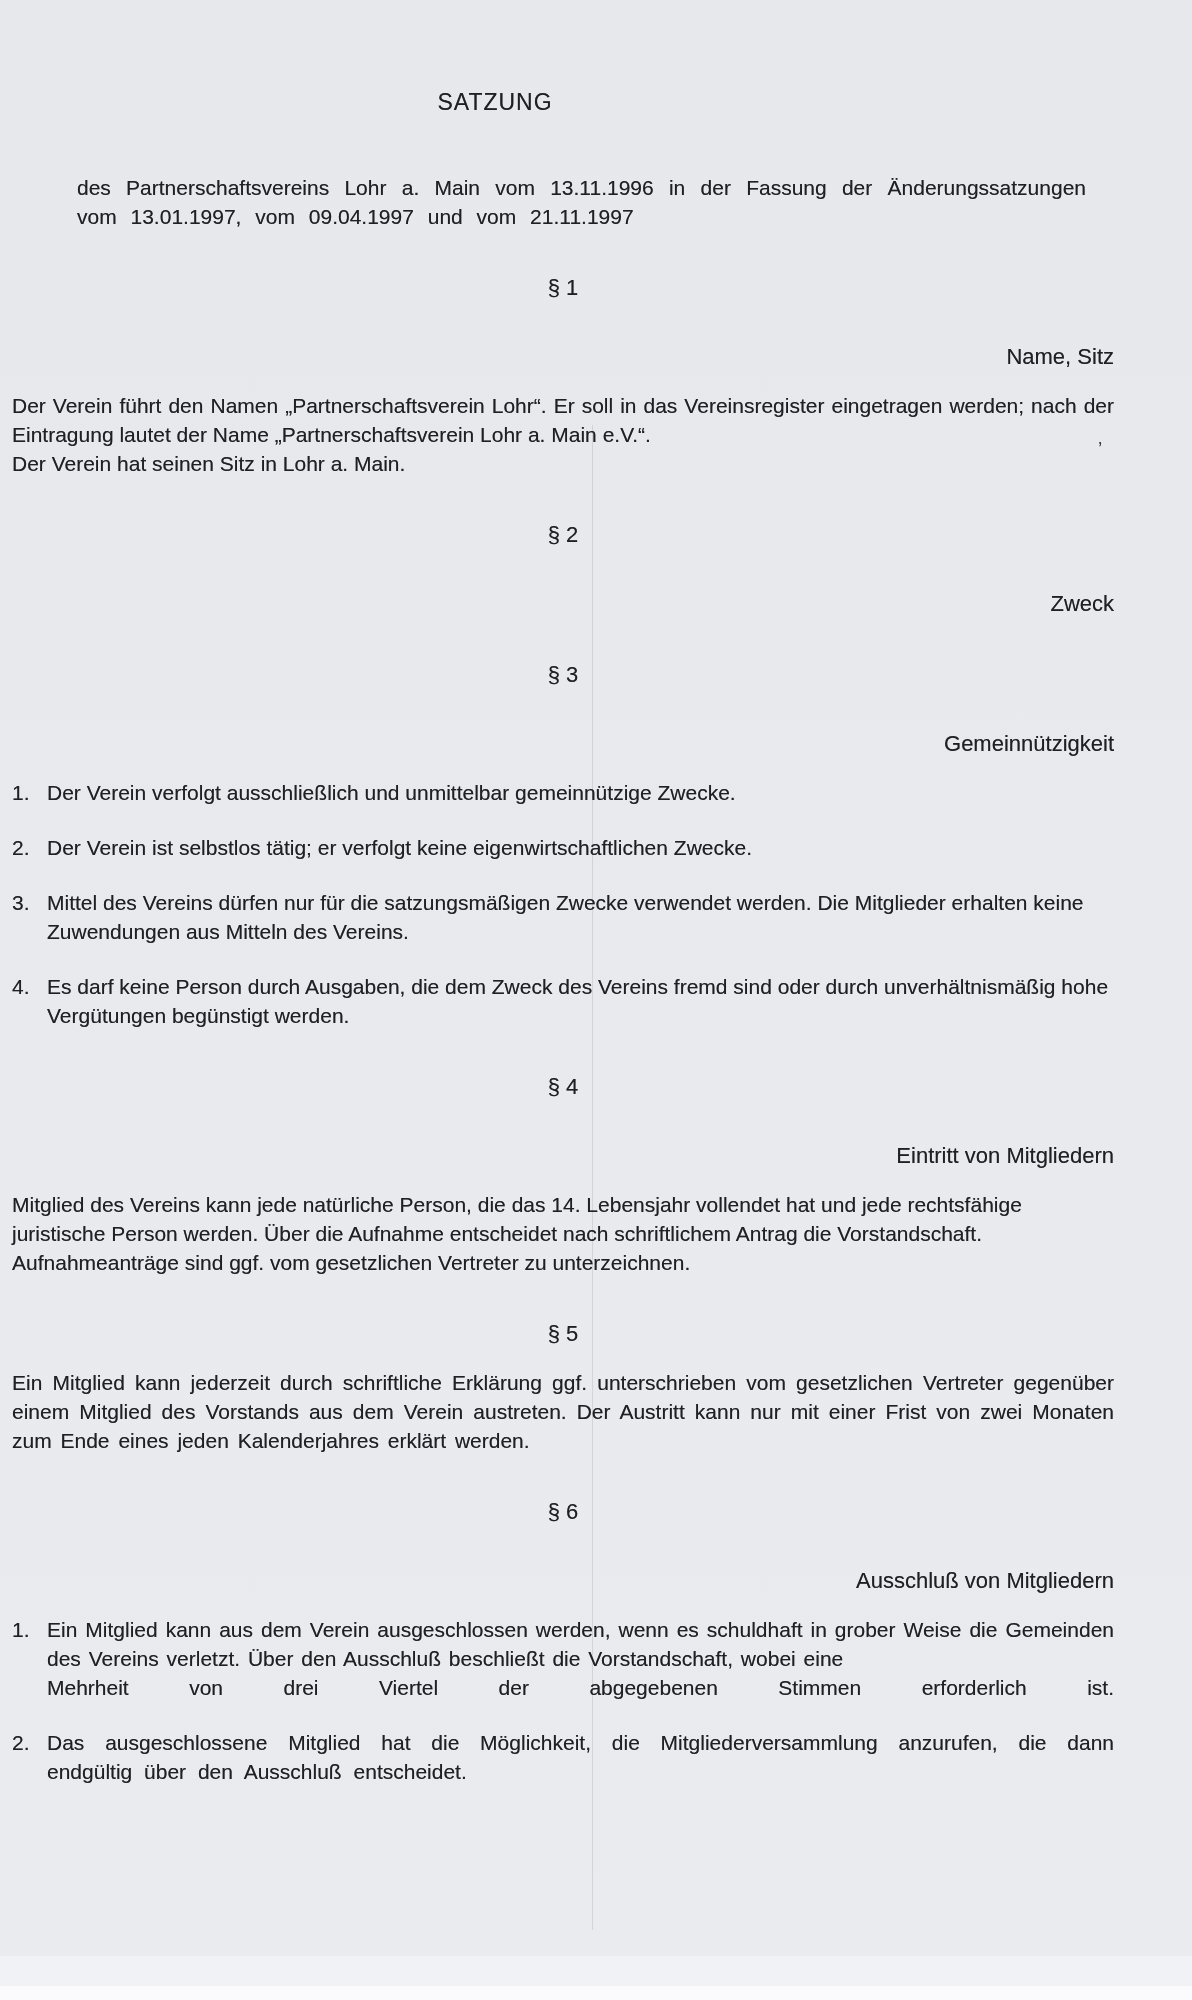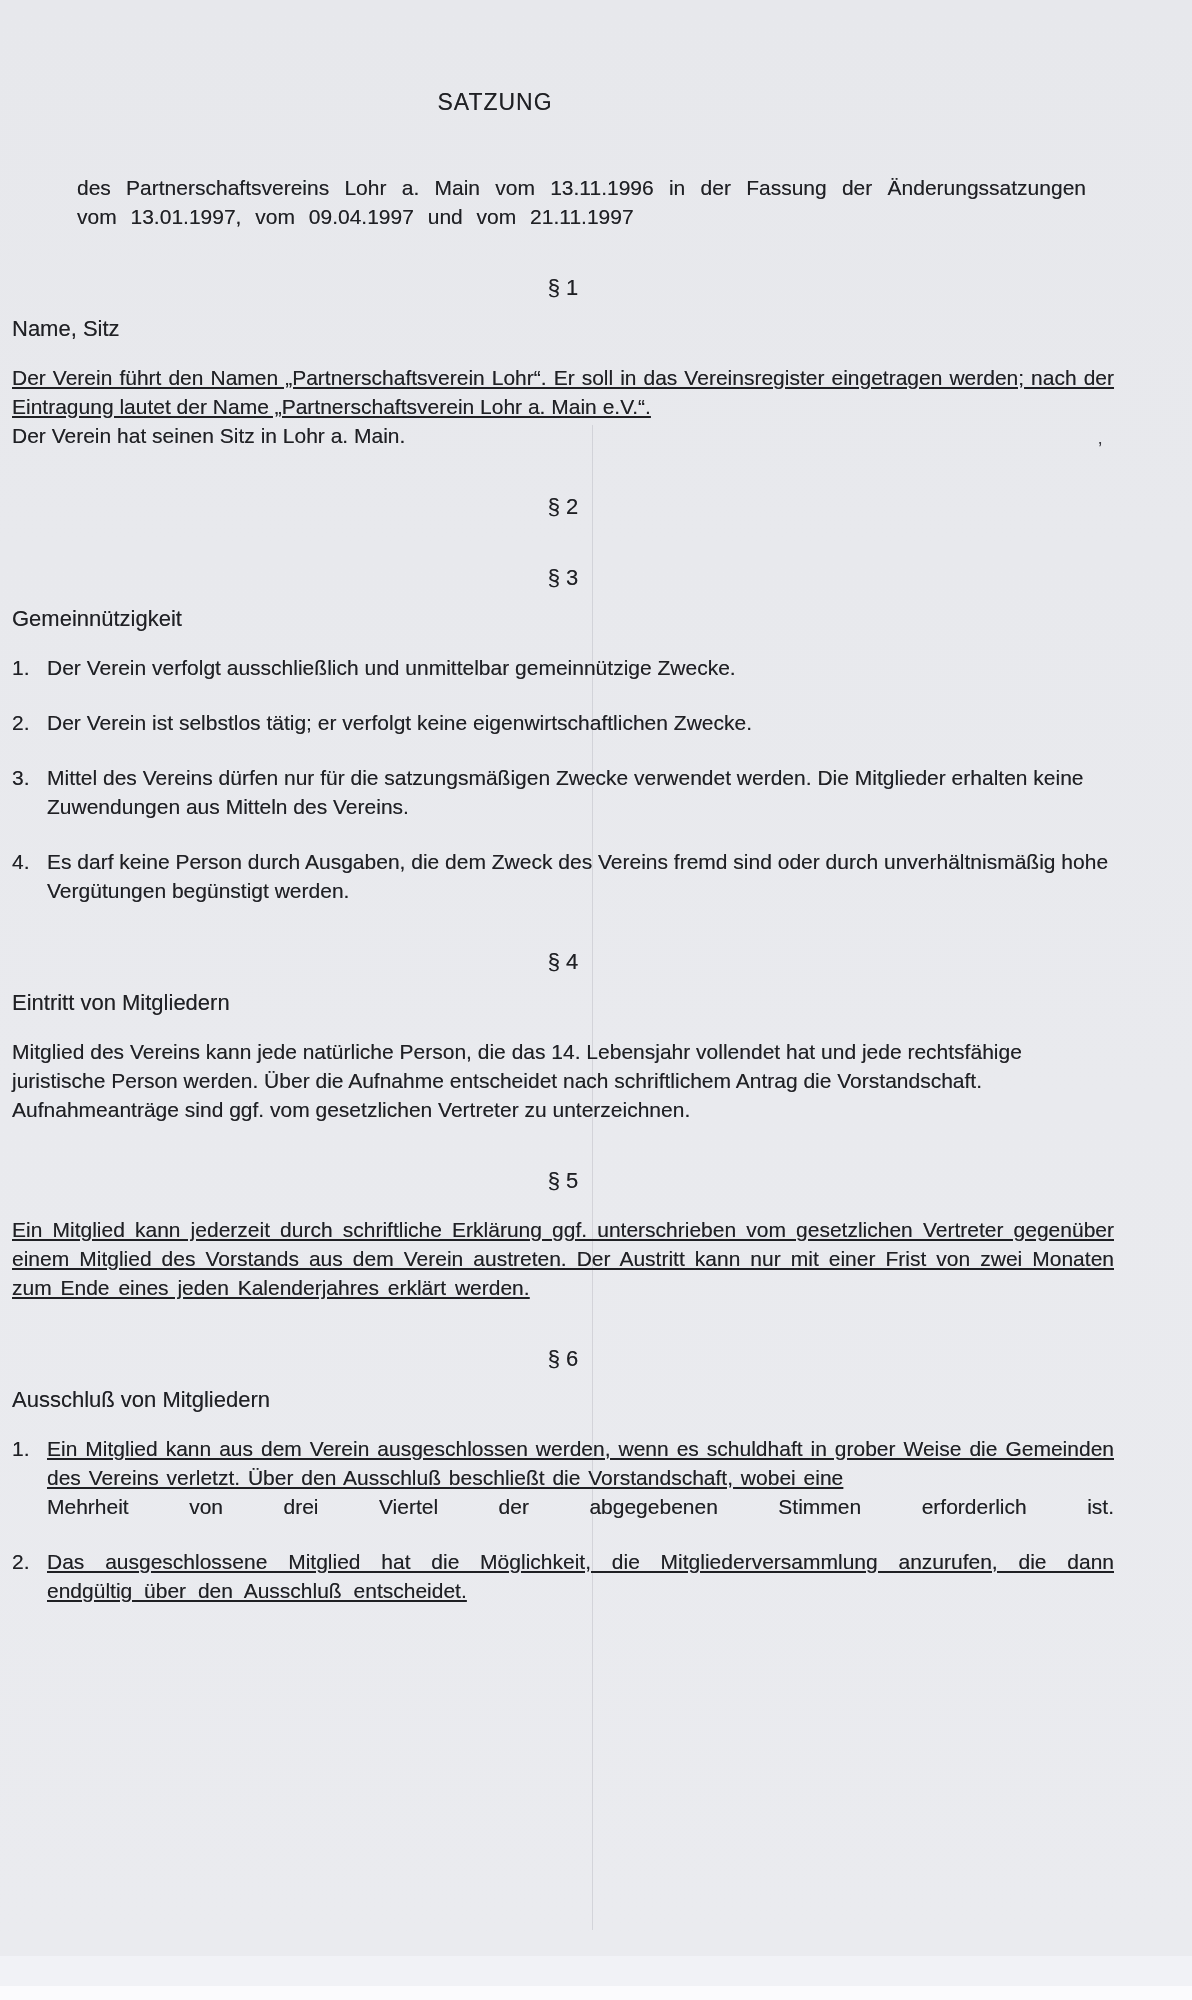--- a/index.html
+++ b/index.html
@@ -27,23 +27,23 @@
     transform: translateX(-68px);
     font-size: 23px;
     letter-spacing: 1px;
   }
   .intro {
     margin: 56px 28px 0 65px;
     text-align: justify;
     word-spacing: 8px;
   }
   .sec-num  { margin-top: 42px; text-align: center; font-size: 22px; }
-  .sec-head { margin-top: 12px; text-align: left; font-size: 22px; }
+  .sec-head { margin-top: 40px; text-align: right; font-size: 22px; }
   .para     { margin-top: 20px; }
-  .just     { text-align: justify; text-decoration: underline; }
+  .just     { text-align: justify; }
   .ws2 { word-spacing: 2px; } .ws3 { word-spacing: 3px; }
   .ws4 { word-spacing: 4px; } .ws6 { word-spacing: 6px; }
   .item { display: flex; margin-top: 26px; }
   .item.first { margin-top: 20px; }
   .item-num  { flex: none; width: 35px; }
   .item-text { flex: 1; }
   .force-last { text-align: justify; text-align-last: justify; }
   .fold-line {
     position: absolute;
     left: 592px; top: 425px;
@@ -81,20 +81,21 @@
 
     <div>
       <div class="sec-num">§ 1</div>
       <div class="sec-head">Name, Sitz</div>
       <div class="para just">Der Verein führt den Namen „Partnerschaftsverein Lohr“. Er soll in das Vereinsregister eingetragen werden; nach der Eintragung lautet der Name „Partnerschaftsverein Lohr a. Main e.V.“.</div>
       <div>Der Verein hat seinen Sitz in Lohr a. Main.</div>
     </div>
 
     <div>
       <div class="sec-num">§ 2</div>
+      <div class="sec-head">Zweck</div>
     </div>
 
     <div>
       <div class="sec-num">§ 3</div>
       <div class="sec-head">Gemeinnützigkeit</div>
       <div class="item first">
         <span class="item-num">1.</span>
         <span class="item-text">Der Verein verfolgt ausschließlich und unmittelbar gemeinnützige Zwecke.</span>
       </div>
       <div class="item">

